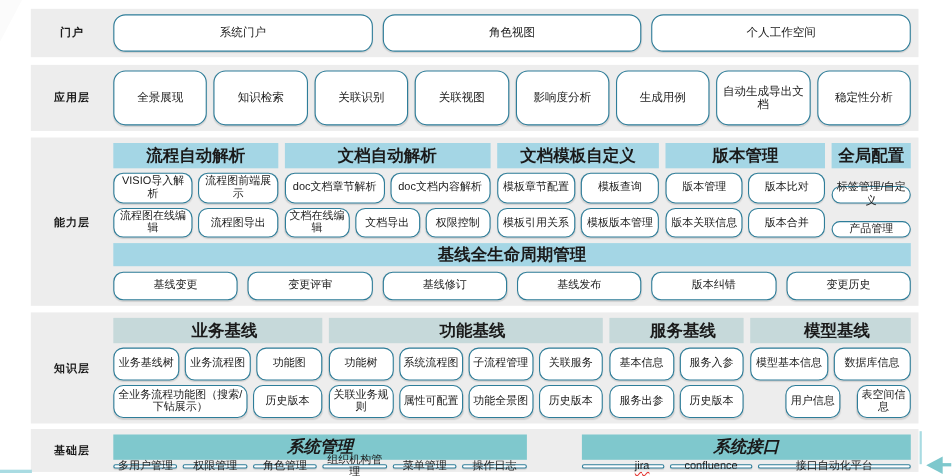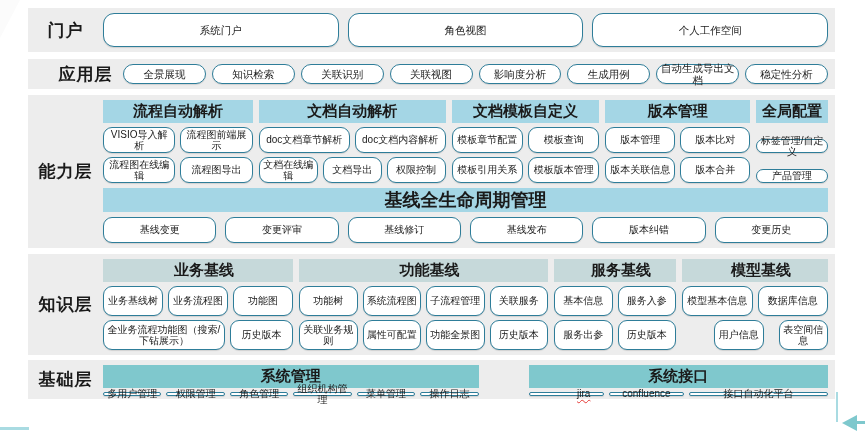--- a/index.html
+++ b/index.html
@@ -2,47 +2,47 @@
 <html style="--band-bg: #ededed; --node-border: #2e7d99; --header-blue: #a4d6e5; --header-pale: #c6d9da; --header-teal: #7fc8cd; --accent: #a9dbe2; --accent-dark: #7ec8cd; --misspell: #e53935;"><head>
 <meta charset="utf-8">
 <style>
   html,body{margin:0;padding:0;background:#fff;}
   body{width:865px;height:433px;position:relative;overflow:hidden;
        font-family:"Liberation Sans","DejaVu Sans",sans-serif;color:#1a1a1a;}
   #stage{position:absolute;inset:0;}
 
   .band{display:flex;background:var(--band-bg);margin-left:28px;width:807px;box-sizing:border-box;}
   .band-portal{height:44px;margin-top:8px;}
-  .band-application{height:30px;margin-top:7px;padding-left:20px;}
+  .band-application{height:60px;margin-top:7px;}
   .band-capability{height:153px;margin-top:6px;}
   .band-knowledge{height:101px;margin-top:6px;}
   .band-foundation{height:39px;margin-top:5px;}
 
   .band-label{width:75px;flex:0 0 75px;display:flex;align-items:center;justify-content:center;
-              font-weight:bold;font-size:17px;letter-spacing:1px;}
+              font-weight:bold;font-size:10px;letter-spacing:1px;}
   .band-content{flex:1;padding:5px 7px 5px 0;display:flex;flex-direction:column;justify-content:center;min-width:0;}
 
   .row{display:flex;gap:6px;flex:1;min-height:0;}
   .btn{background:#fff;border:1.5px solid var(--node-border);border-radius:9px;
        display:flex;align-items:center;justify-content:center;text-align:center;
        font-size:10px;line-height:1.15;padding:1px 3px;box-sizing:border-box;
        box-shadow:0 1px 1px rgba(0,0,0,.12);flex:1;min-width:0;}
   .band-portal .btn,.band-application .btn{border-radius:11px;font-size:10.5px;}
   .band-portal .row{gap:9px;}
 
   .groups-row{display:flex;gap:6px;flex:1;min-height:0;}
   .group{display:flex;flex-direction:column;gap:4px;min-width:0;}
   .group-header{flex:0 0 23px;display:flex;align-items:center;justify-content:center;
                 font-weight:bold;font-size:15px;}
   .hd-blue{background:var(--header-blue);}
   .hd-pale{background:var(--header-pale);padding-left:12px;}
-  .hd-teal{background:var(--header-teal);}
+  .hd-teal{background:var(--header-teal);font-style:italic;}
 
   .banner{flex:0 0 21px;margin-top:5px;display:flex;align-items:center;justify-content:center;
-          font-weight:bold;font-size:18px;background:var(--header-blue);}
+          font-weight:bold;font-size:15px;background:var(--header-blue);}
   .banner-row{margin-top:5px;flex:0 0 26px;display:flex;gap:9px;}
 
   .misspelled{text-decoration:underline wavy var(--misspell);text-decoration-thickness:1px;text-underline-offset:2px;padding-left:35px;}
 
   
   .corner-cut{position:absolute;top:0;left:0;width:20px;height:38px;background:#fbfbfb;
               clip-path:polygon(0 0,100% 0,0 100%);border:0;z-index:4;}
   .bottom-left-line{position:absolute;left:0;top:427px;width:29px;height:3px;background:var(--accent);}
   .right-vline{position:absolute;left:836px;top:392px;width:2px;height:30px;background:var(--accent);}
   .arrow-tail{position:absolute;left:856px;top:421px;width:9px;height:3px;background:var(--accent-dark);}

